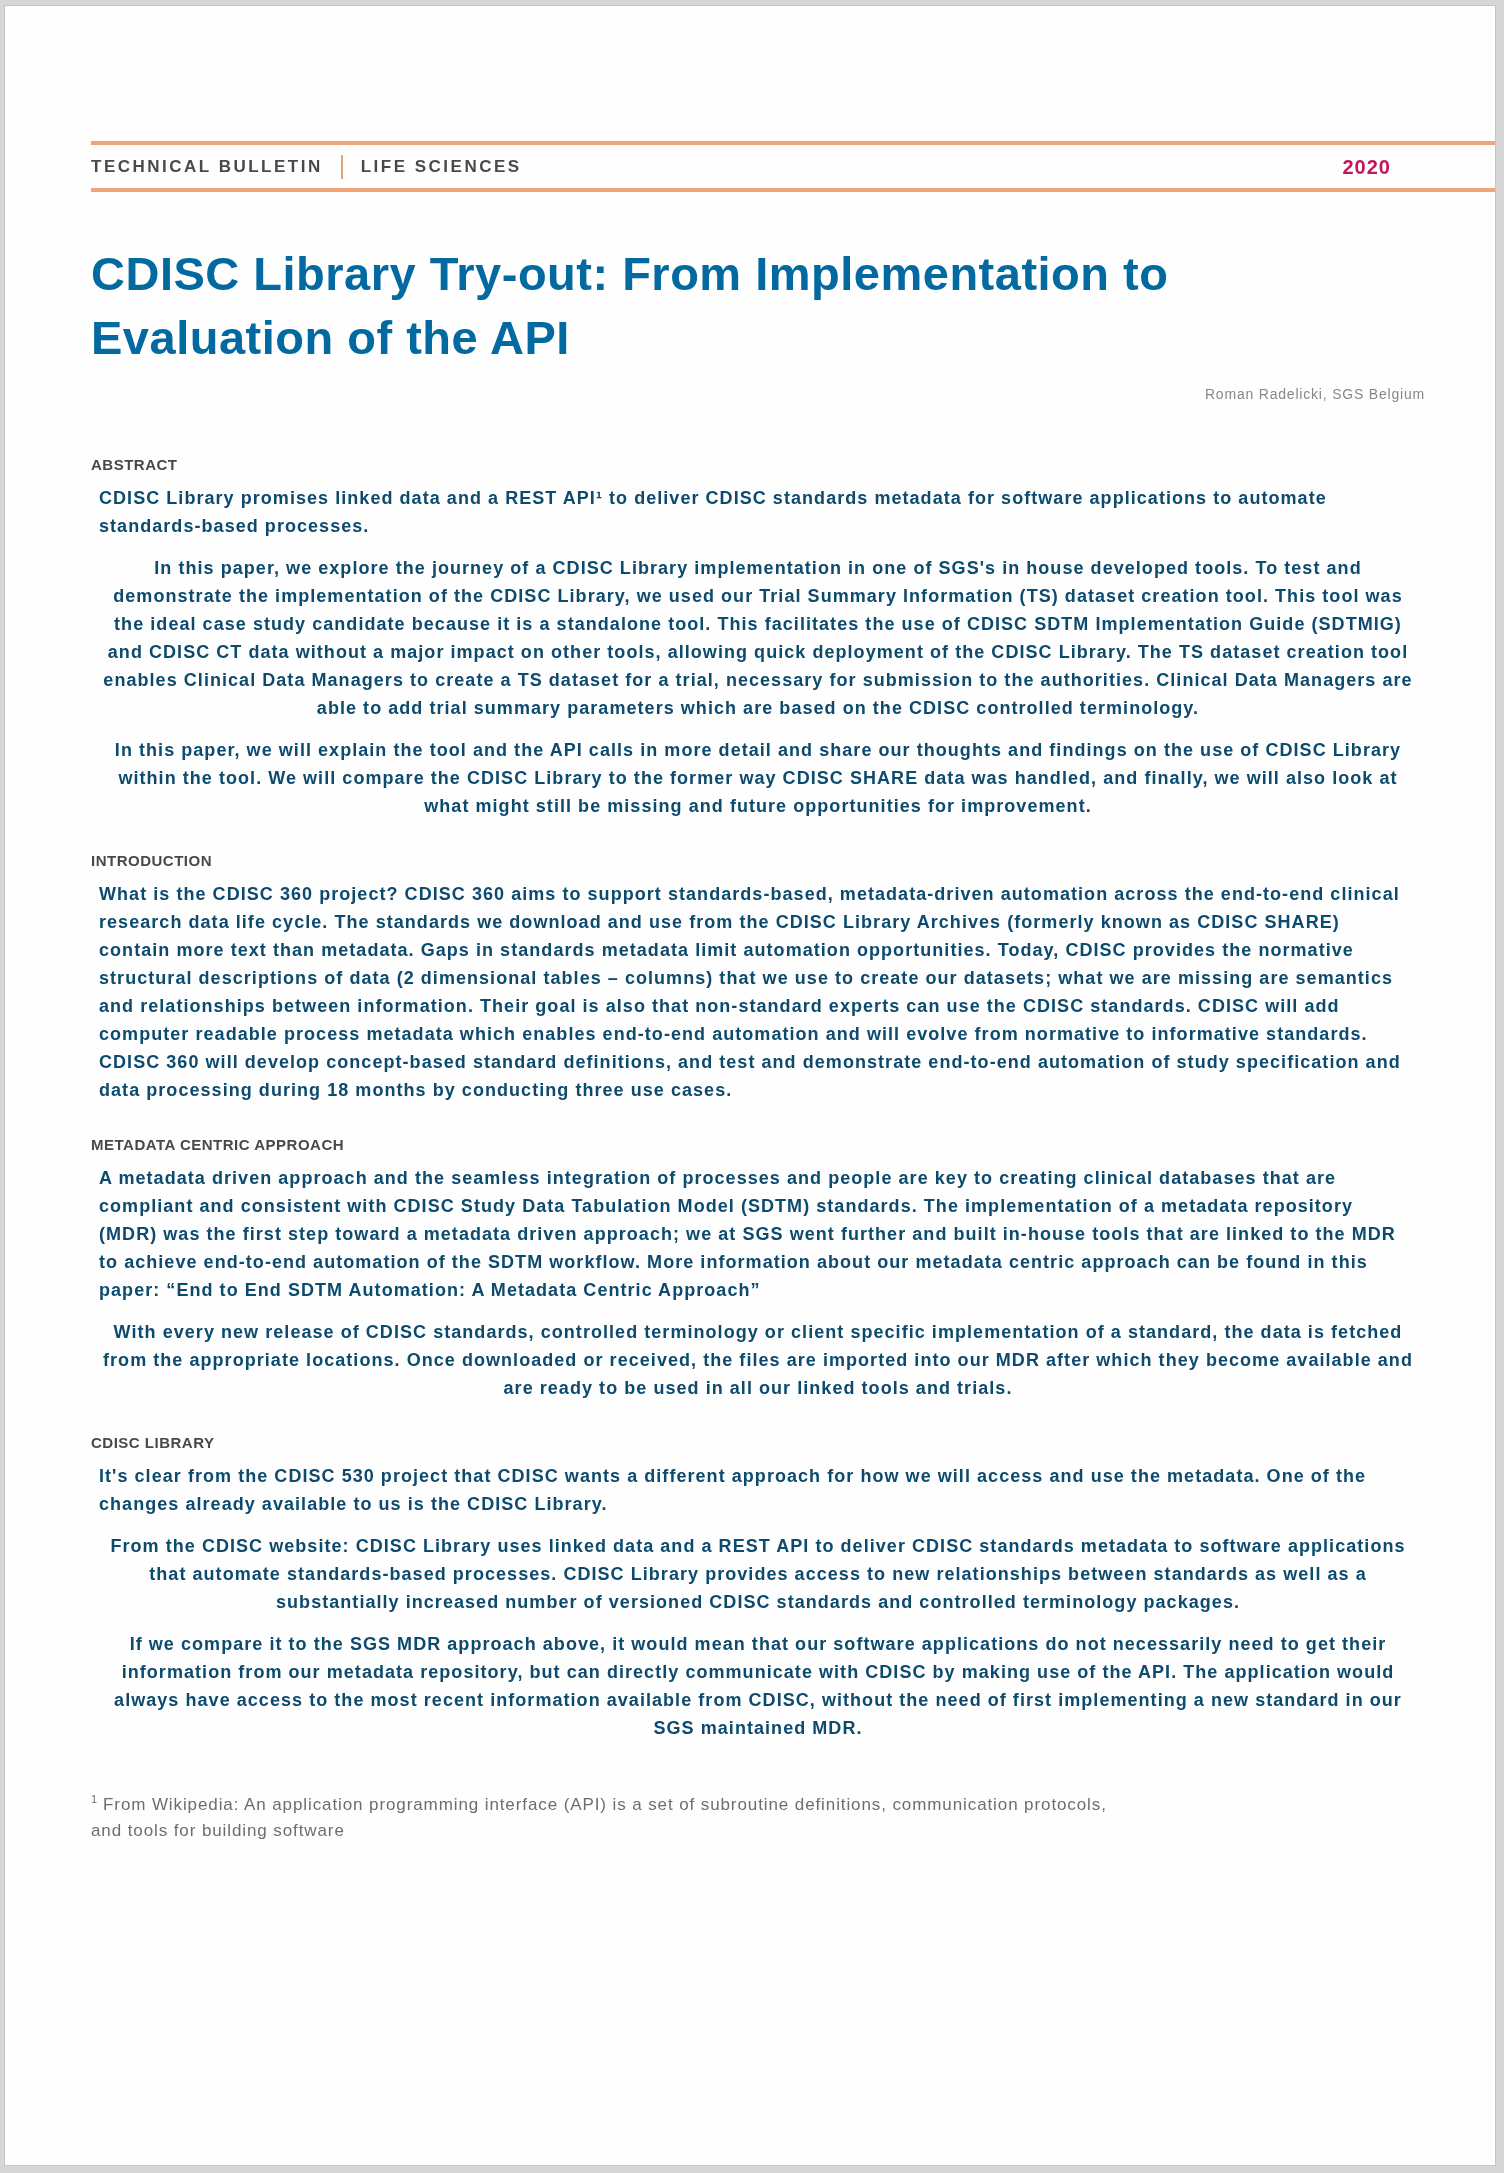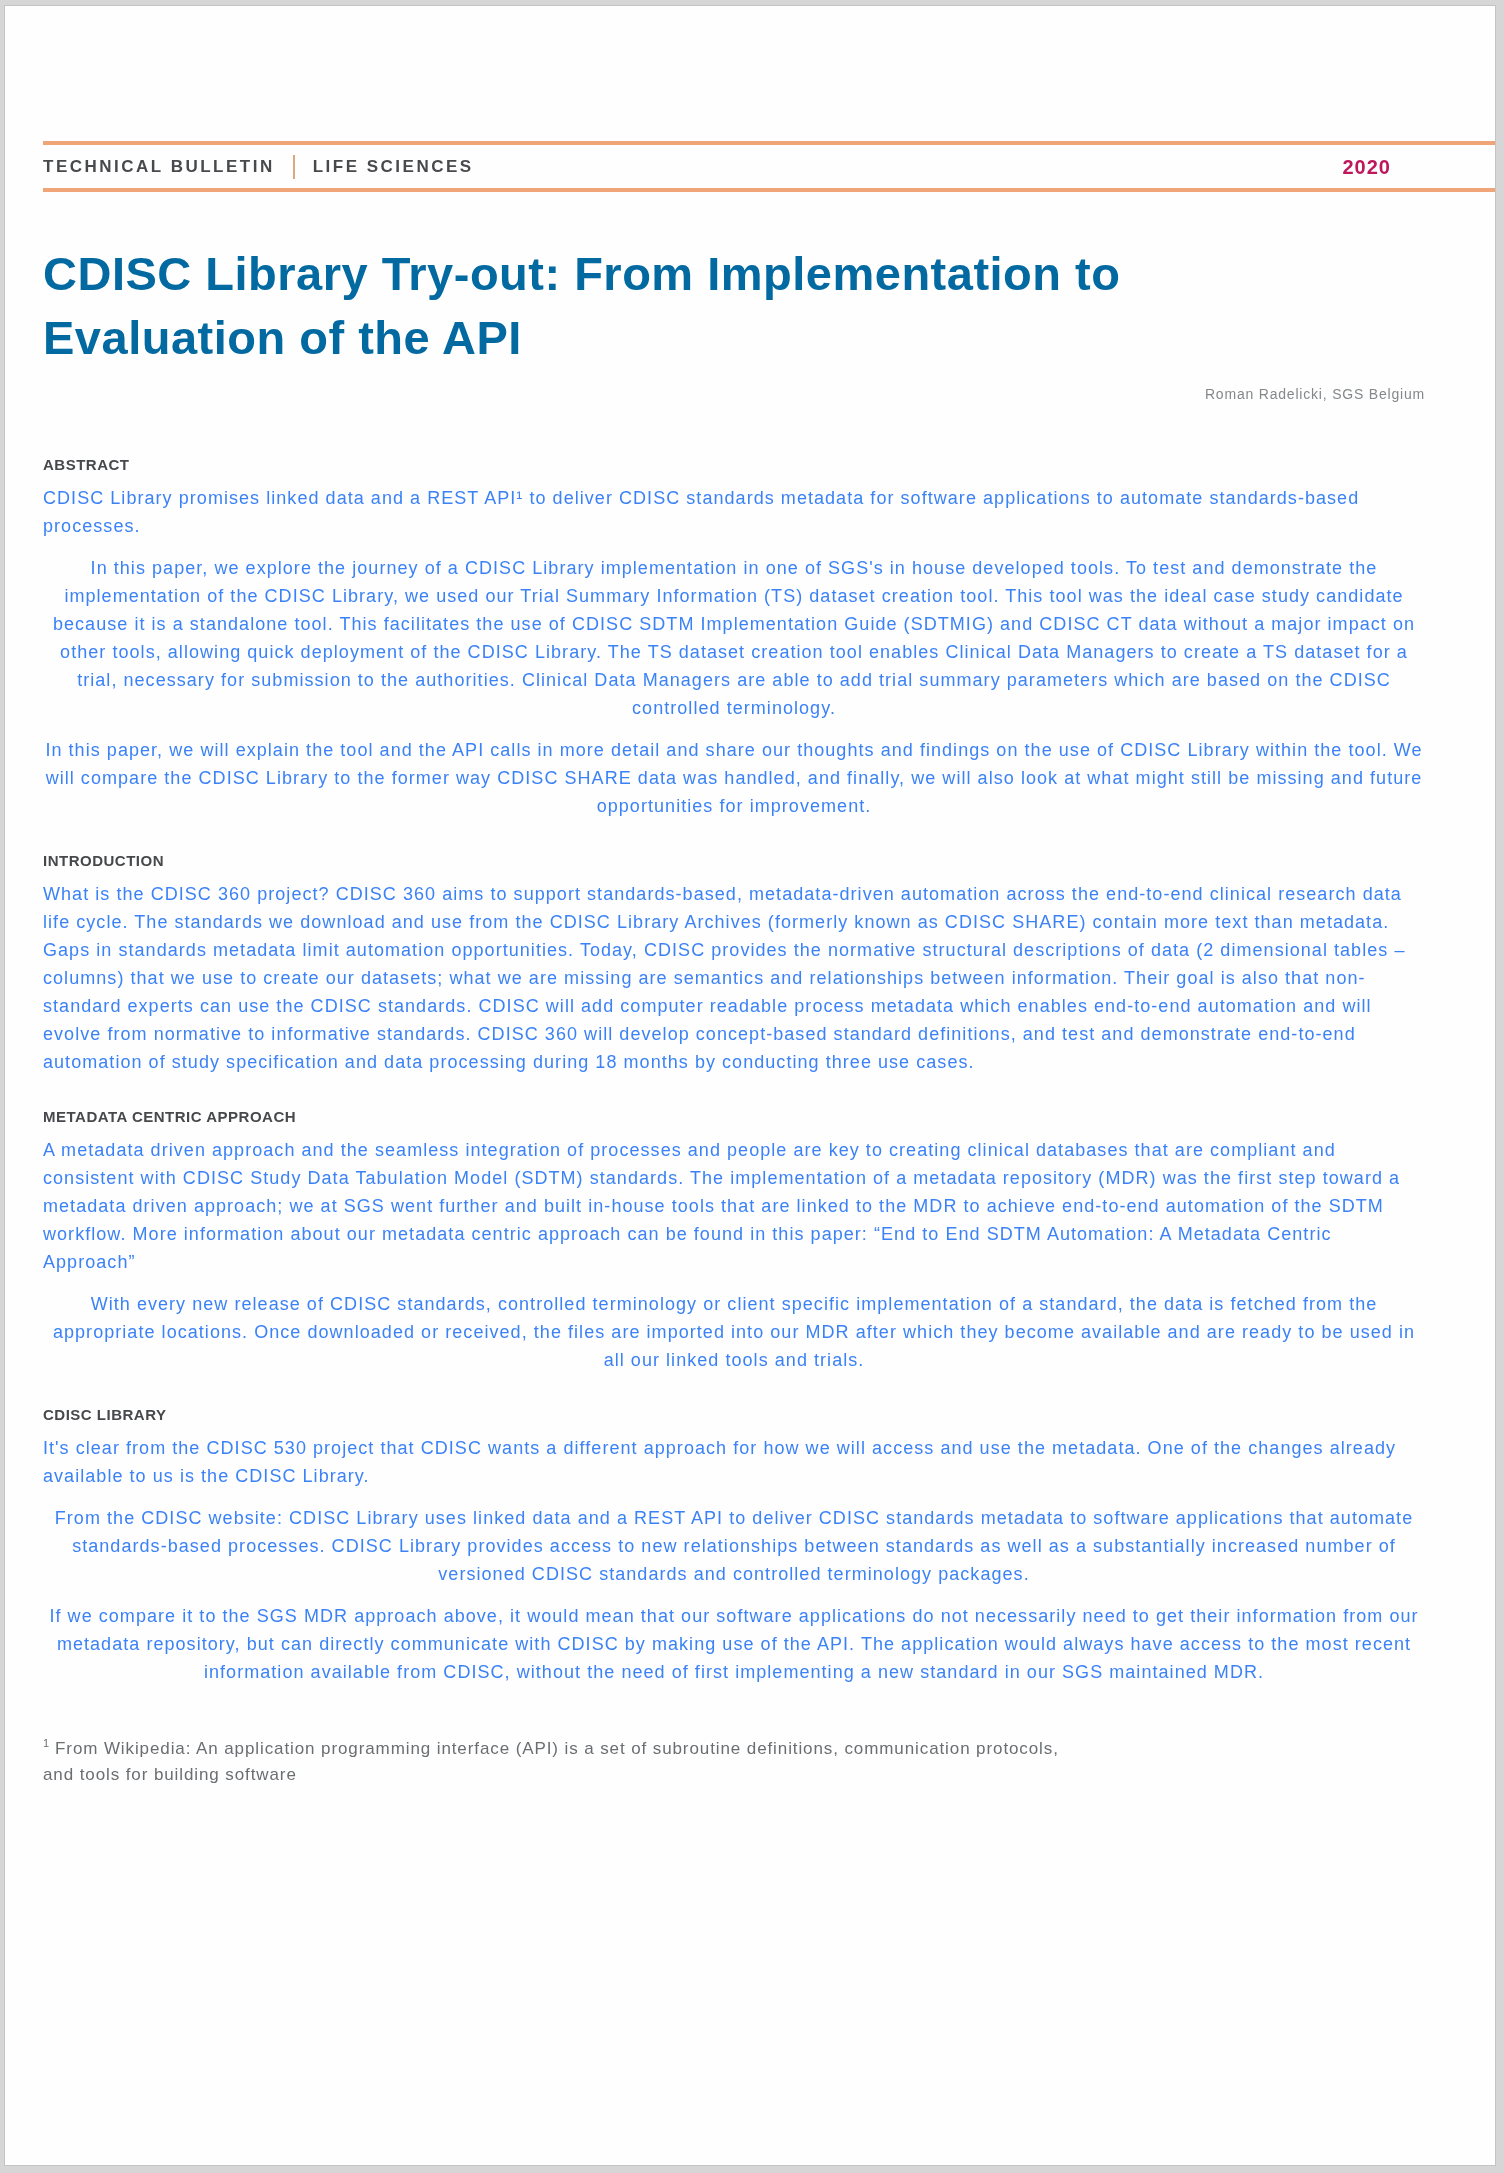--- a/index.html
+++ b/index.html
@@ -10,21 +10,21 @@
     font-family: "Liberation Sans", sans-serif;
     position: relative;
   }
   .page {
     position: absolute; top: 5px; left: 4px;
     width: 1492px; height: 2161px;
     background: #fefefe;
     border: 1px solid #c4c4c4;
     overflow: hidden;
   }
-  .content { padding-left: 38px; padding-right: 70px; }
+  .content { padding-left: 86px; padding-right: 70px; }
 
   
   .masthead { margin-top: 135px; margin-right: -70px; }
   .masthead .rule { height: 4px; background: #f0a578; }
   .masthead-row {
     display: flex; align-items: center;
     padding: 10px 104px 9px 0; gap: 18px;
   }
   .masthead-label {
     font-size: 17px; font-weight: 700; letter-spacing: 2.5px; color: #47494c;
@@ -46,22 +46,22 @@
     font-size: 14px; letter-spacing: 0.8px; color: #85888b;
   }
 
   
   section h2 {
     margin: 32px 0 0;
     font-size: 15px; font-weight: 700; letter-spacing: 0.5px; color: #46484b;
   }
   .sections section:first-child h2 { margin-top: 54px; }
   section p {
-    margin: 11px 0 0;
-    font-size: 18px; line-height: 28px; letter-spacing: 1.05px; color: #3b82f6;
+    margin: 11px 8px 0;
+    font-size: 18px; line-height: 28px; letter-spacing: 1.05px; color: #0c4a6e; font-weight: bold;
   }
   section p + p { margin-top: 14px; text-align: center; }
 
   
   .footnote {
     margin: 44px 0 0; max-width: 1040px;
     font-size: 17px; line-height: 26px; letter-spacing: 0.9px; color: #6b6e71;
   }
   .footnote sup { font-size: 11px; margin-right: 5px; }
 

